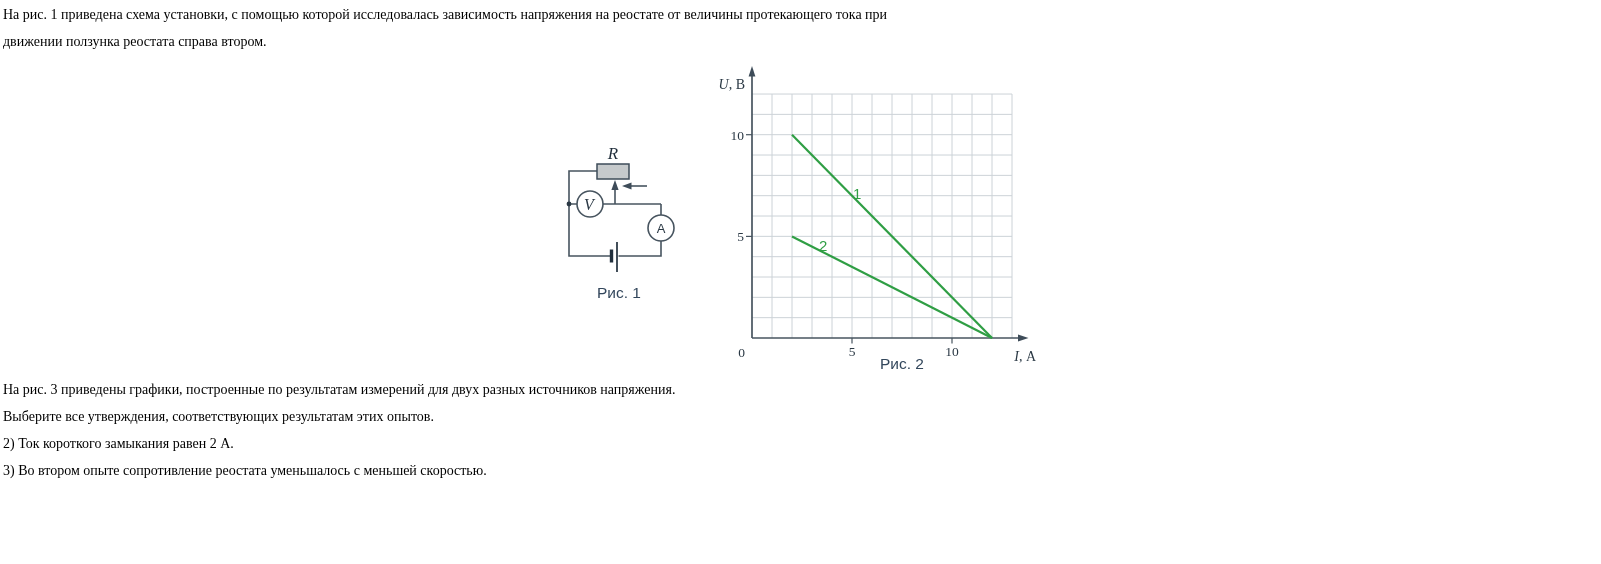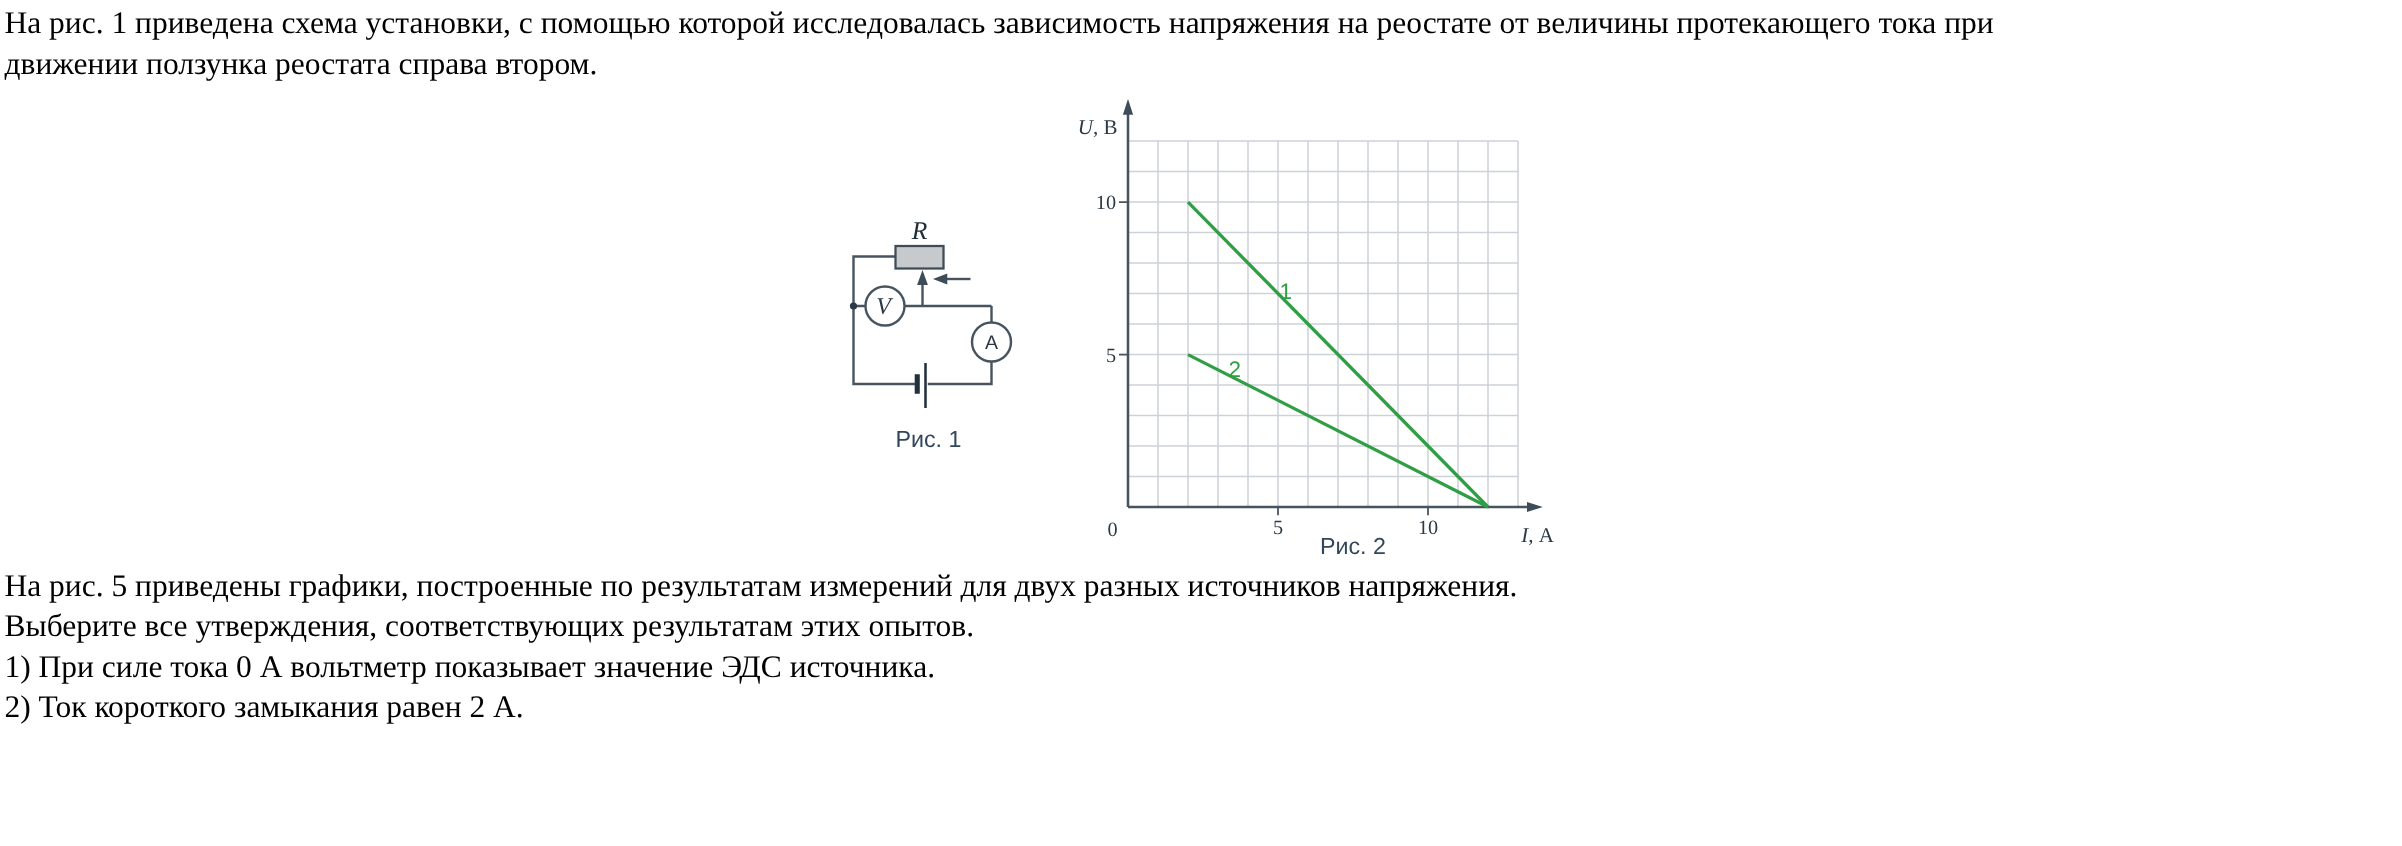--- a/index.html
+++ b/index.html
@@ -1,20 +1,20 @@
 <!DOCTYPE html>
 <html><head>
 <meta charset="utf-8">
 <style>
   html,body{margin:0;padding:0;}
   body{
     width:1601px;height:564px;background:#ffffff;position:relative;
     font-family:"Liberation Serif",serif;color:#000;overflow:hidden;
   }
-  .textline{white-space:nowrap;font-size:21px;line-height:26.9px;font-family:Liberation Serif, serif;}
+  .textline{white-space:nowrap;font-size:14px;line-height:26.9px;font-family:Liberation Serif, serif;}
   #intro-block{position:absolute;left:3px;top:2px;}
   #questions-block{position:absolute;left:3px;top:377px;}
   #fig1-svg{position:absolute;left:540px;top:130px;}
   #fig2-svg{position:absolute;left:700px;top:60px;}
   .wire{stroke:#47545f;stroke-width:1.6;fill:none;}
   .meter{fill:#ffffff;stroke:#47545f;stroke-width:1.6;}
   .meter-label-v{font-family:"Liberation Serif",serif;font-style:italic;font-size:16px;fill:#2b3945;}
   .meter-label-a{font-family:"Liberation Sans",sans-serif;font-size:13px;fill:#2b3945;}
   .rlabel{font-family:"Liberation Serif",serif;font-style:italic;font-size:17px;fill:#1f2d3a;}
   .fig-caption{font-family:"Liberation Sans",sans-serif;font-size:15.5px;fill:#33475c;}
@@ -113,17 +113,17 @@
   <polyline fill="none" stroke-width="2.2" points="92.0,74.7 292.0,278.0" stroke="#2f9e44"></polyline>
   <polyline fill="none" stroke-width="2.2" points="92.0,176.4 292.0,278.0" stroke="#2f9e44"></polyline>
 
   <text class="curve-label" x="153" y="139">1</text>
   <text class="curve-label" x="119" y="191">2</text>
 
   <text class="fig-caption" x="202" y="309" text-anchor="middle">Рис. 2</text>
 </svg>
 
 <div id="questions-block">
-  <div class="textline">На рис. 5 приведены графики, построенные по результатам измерений для двух разных источников напряжения.</div>
+  <div class="textline">На рис. 3 приведены графики, построенные по результатам измерений для двух разных источников напряжения.</div>
   <div class="textline">Выберите все утверждения, соответствующих результатам этих опытов.</div>
-  <div class="textline">1) При силе тока 0 А вольтметр показывает значение ЭДС источника.</div>
   <div class="textline">2) Ток короткого замыкания равен 2 А.</div>
+  <div class="textline">3) Во втором опыте сопротивление реостата уменьшалось с меньшей скоростью.</div>
 </div>
 
 </body></html>

